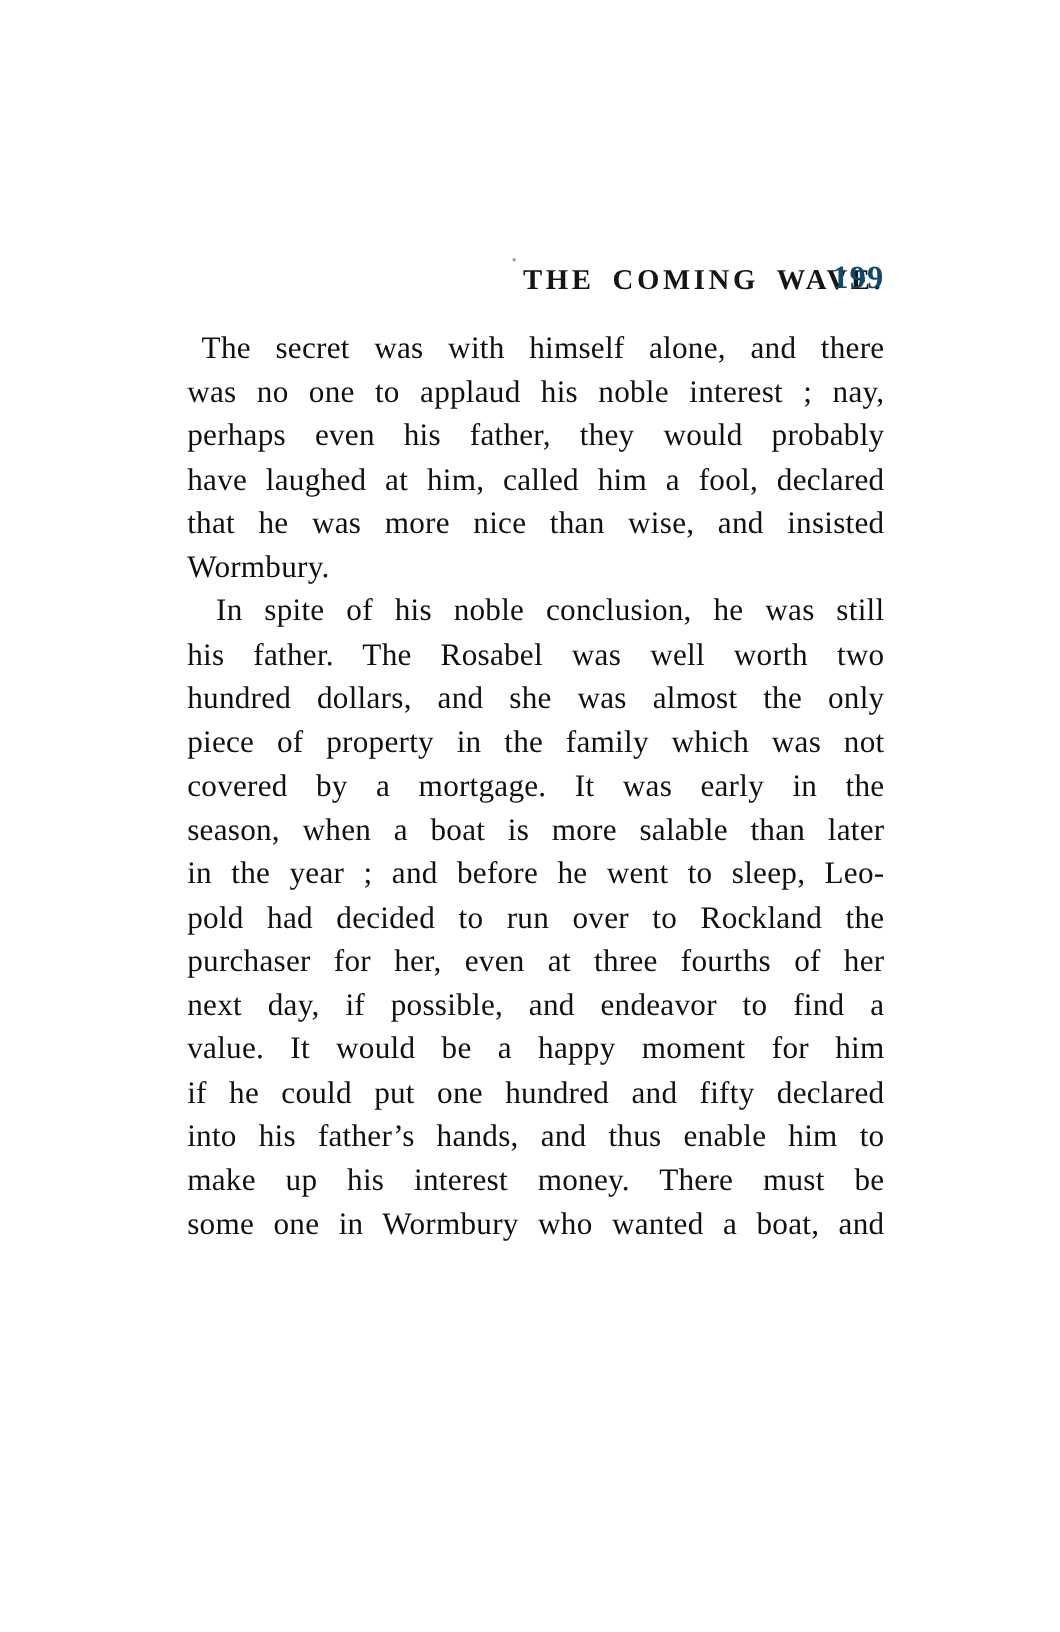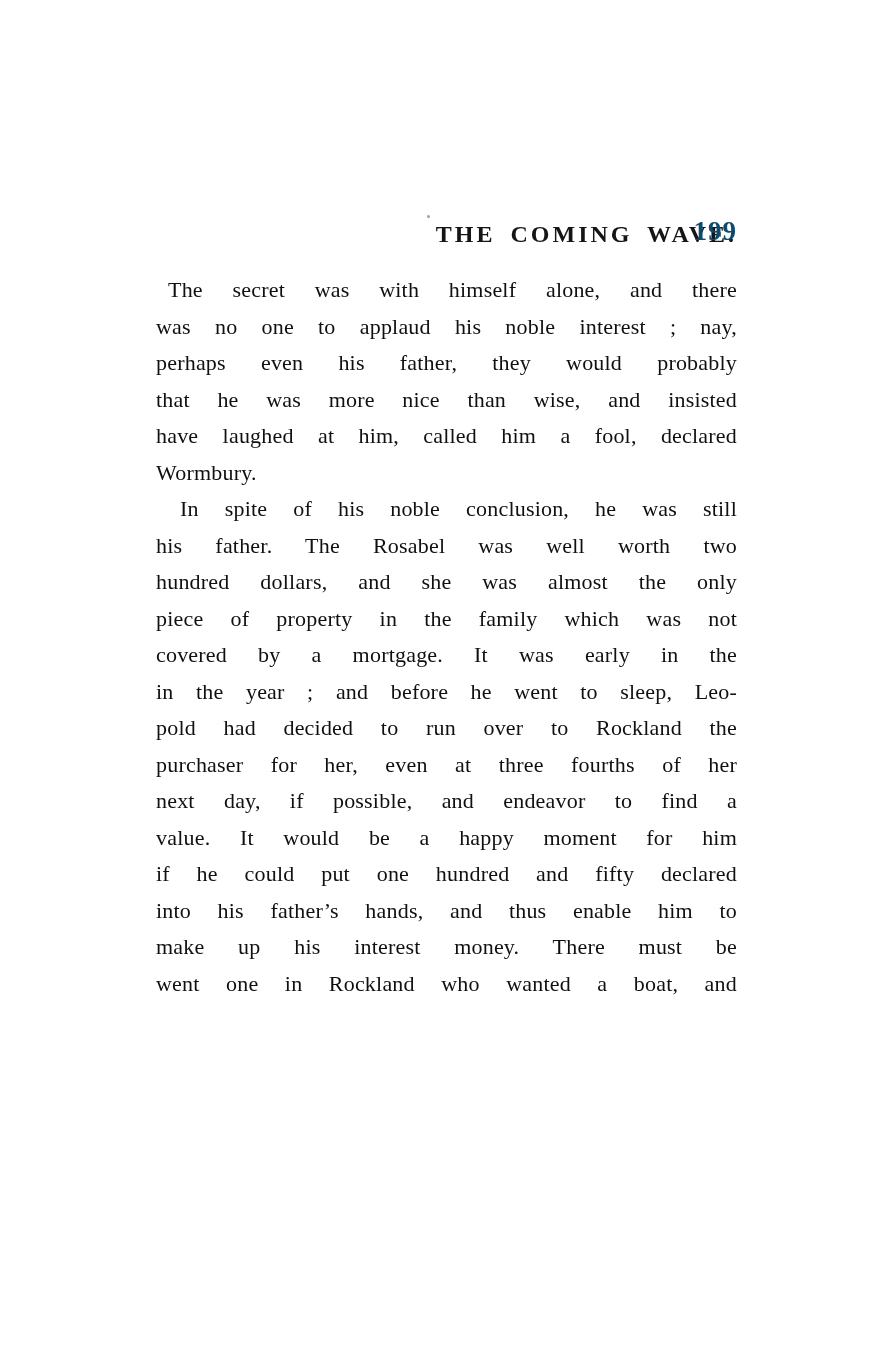--- a/index.html
+++ b/index.html
@@ -48,21 +48,21 @@
     position: absolute;
     left: 271px;
     top: -5px;
     width: 3px;
     height: 3px;
     border-radius: 50%;
     background: #777;
     opacity: .7;
   }
   .page-body {
-    font-size: 22px;
+    font-size: 26px;
     line-height: 36.5px;
     word-spacing: 2.5px;
     letter-spacing: 0.2px;
   }
   .line {
     text-align: justify;
     text-align-last: justify;
     white-space: nowrap;
   }
   .line.align-left {
@@ -82,37 +82,38 @@
       <div class="running-title">THE COMING WAVE.</div>
       <div class="page-number">199</div>
     </div>
 
     <div class="page-body">
 
       <div class="paragraph">
         <div class="line indent-sm">The secret was with himself alone, and there</div>
         <div class="line">was no one to applaud his noble interest ; nay,</div>
         <div class="line">perhaps even his father, they would probably</div>
+        <div class="line">have laughed at him, called him a fool, declared</div>
         <div class="line">that he was more nice than wise, and insisted</div>
-        <div class="line">have laughed at him, called him a fool, declared</div>
         <div class="line align-left">Wormbury.</div>
       </div>
 
       <div class="paragraph">
         <div class="line indent">In spite of his noble conclusion, he was still</div>
         <div class="line">his father. The Rosabel was well worth two</div>
         <div class="line">hundred dollars, and she was almost the only</div>
         <div class="line">piece of property in the family which was not</div>
         <div class="line">covered by a mortgage. It was early in the</div>
+        <div class="line">season, when a boat is more salable than later</div>
         <div class="line">in the year ; and before he went to sleep, Leo-</div>
         <div class="line">pold had decided to run over to Rockland the</div>
         <div class="line">purchaser for her, even at three fourths of her</div>
         <div class="line">next day, if possible, and endeavor to find a</div>
         <div class="line">value. It would be a happy moment for him</div>
         <div class="line">if he could put one hundred and fifty declared</div>
         <div class="line">into his father’s hands, and thus enable him to</div>
         <div class="line">make up his interest money. There must be</div>
-        <div class="line">went one in Rockland who wanted a boat, and</div>
+        <div class="line">some one in Wormbury who wanted a boat, and</div>
       </div>
 
     </div>
   </div>
 </div>
 
 </body></html>

